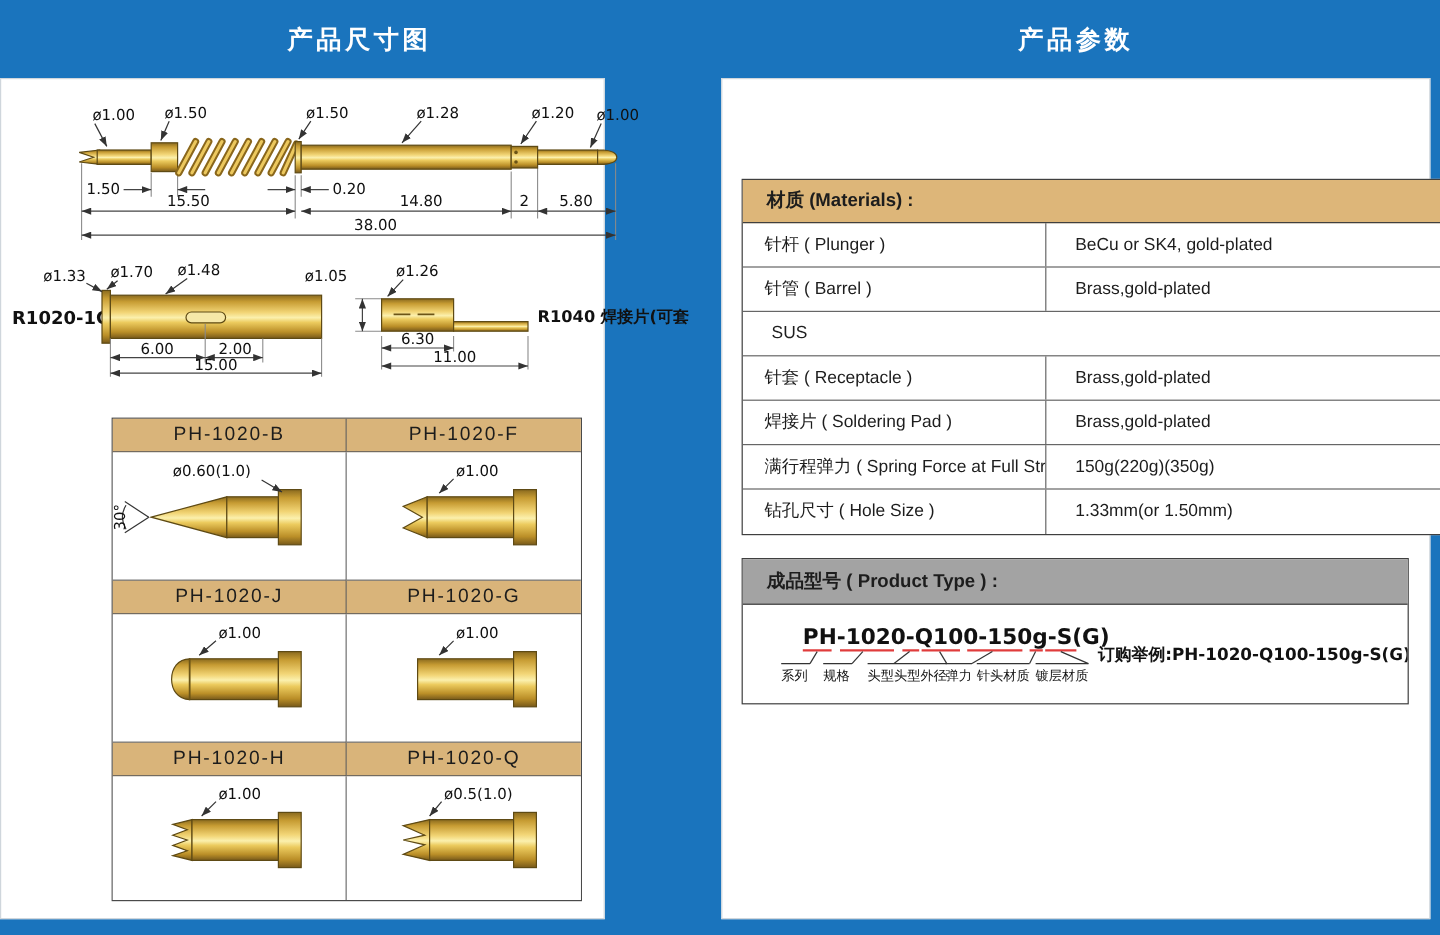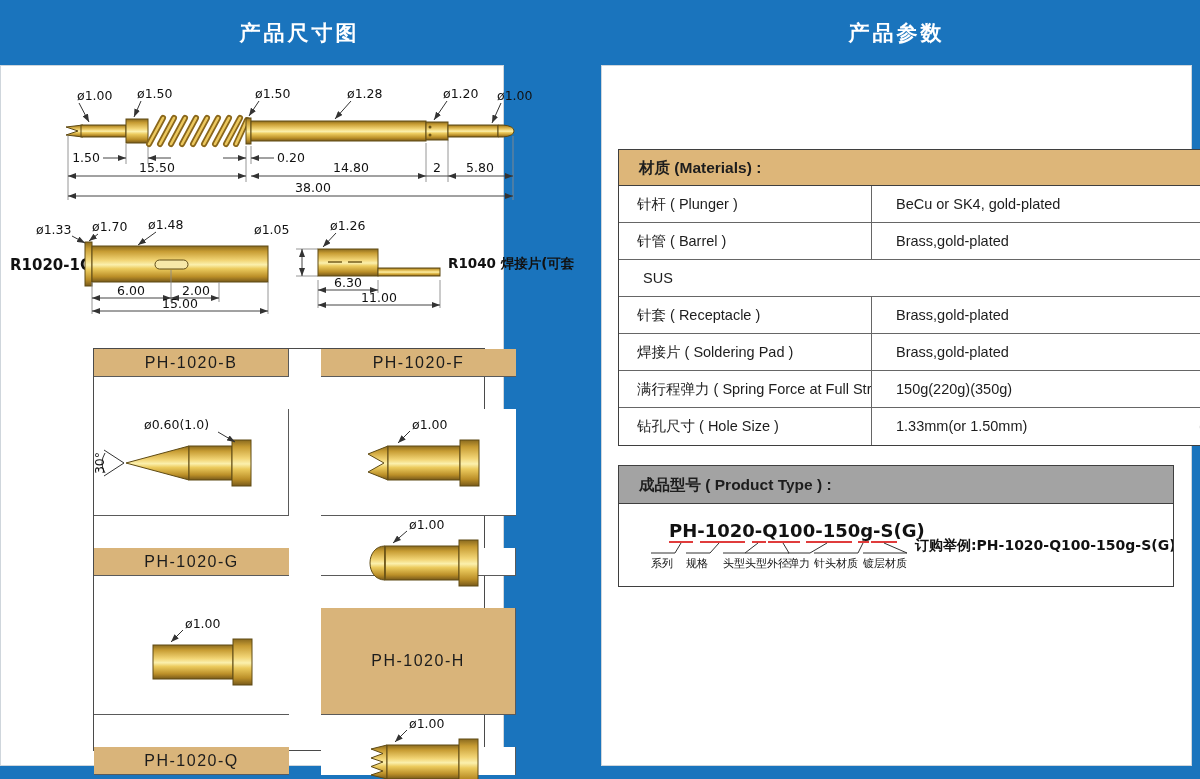--- a/index.html
+++ b/index.html
@@ -20,21 +20,21 @@
   .dim { stroke:#444; stroke-width:1; fill:none; }
   .ldr { stroke:#333; stroke-width:1; fill:none; }
   .au  { fill:url(#gold); stroke:#5e4a14; stroke-width:1; }
   .thin{ stroke:#6b5416; stroke-width:1.4; }
 
   .drawing-svg { position:absolute; }
 
   
   .tip-grid { position:absolute; left:92px; top:282px; width:392px; height:403px;
               border:1px solid #4a4a4a; display:grid;
-              grid-template-columns:195px 195px; grid-template-rows:28px 107px 28px 107px 28px 103px; background:#fff;gap:32px; }
+              grid-template-columns:195px 195px; grid-template-rows:28px 107px 28px 107px 28px 103px; background:#fff; }
   .tg { border-right:1px solid #5a5a5a; border-bottom:1px solid #5a5a5a; }
   .tg.c2 { border-right:none; }
   .tg.last { border-bottom:none; }
   .tg-head { background:#d9b47a; display:flex; align-items:center; justify-content:center;
              font-size:16px; letter-spacing:1.5px; color:#1c1c1c; }
   .tg-img { display:flex; align-items:center; justify-content:center; background:#fff; }
 
   
   .mat-table { position:absolute; left:16px; top:83px; width:665px; border:1px solid #3f3f3f; background:#fff; }
   .mat-head { height:36px; background:#ddb679; border-bottom:1px solid #3f3f3f;
@@ -209,20 +209,21 @@
     <div class="tg tg-img c2">
       <svg width="194" height="106" viewBox="0 0 194 106">
         <polygon class="au" points="66,37 46,45 62,54 46,63 66,71"></polygon>
         <rect class="au" x="66" y="37" width="72" height="34"></rect>
         <rect class="au" x="138" y="31" width="19" height="46"></rect>
         <text class="dt" x="90" y="20">ø1.00</text>
         <path class="ldr" d="M88,22 L76,34" marker-end="url(#arE)"></path>
       </svg>
     </div>
 
+    <div class="tg tg-head">PH-1020-J</div>
     <div class="tg tg-head c2">PH-1020-G</div>
 
     <div class="tg tg-img">
       <svg width="194" height="106" viewBox="0 0 194 106">
         <path class="au" d="M64,37 C44,37 44,71 64,71 Z"></path>
         <rect class="au" x="64" y="37" width="74" height="34"></rect>
         <rect class="au" x="138" y="31" width="19" height="46"></rect>
         <line class="thin" x1="64" y1="37" x2="64" y2="71"></line>
         <text class="dt" x="88" y="20">ø1.00</text>
         <path class="ldr" d="M86,22 L72,34" marker-end="url(#arE)"></path>

